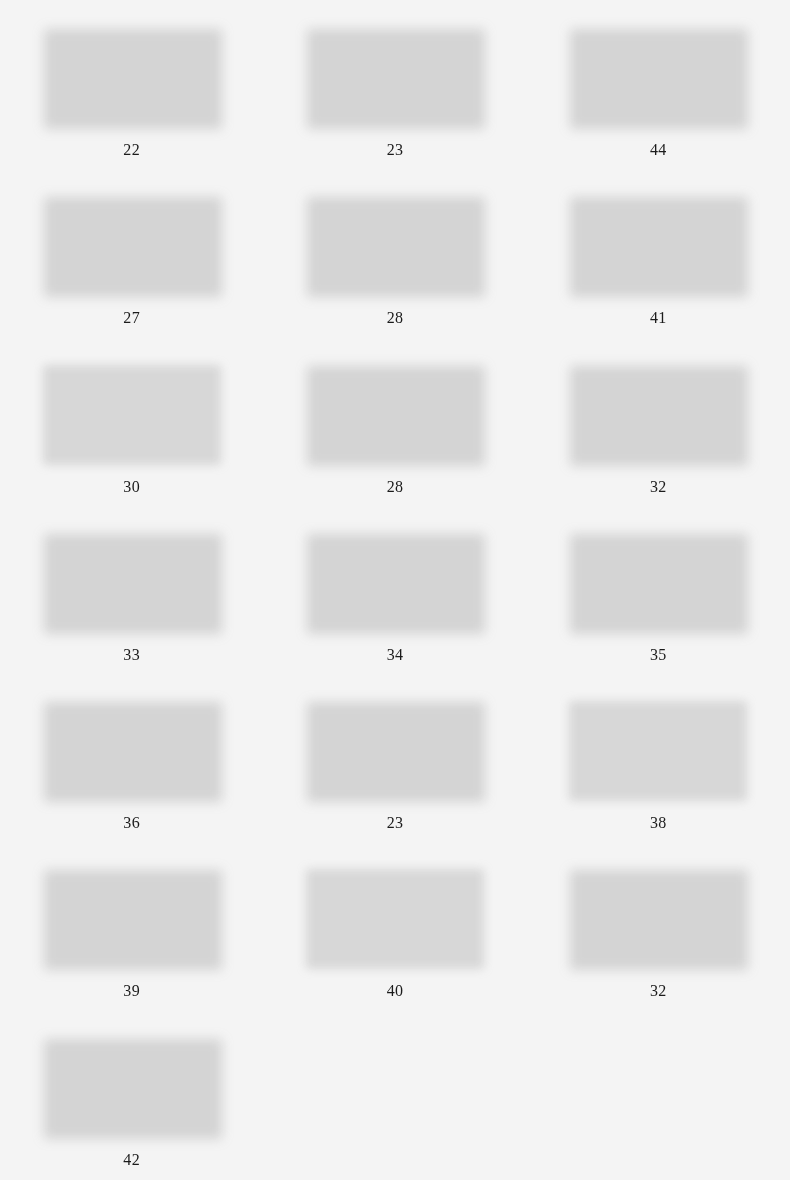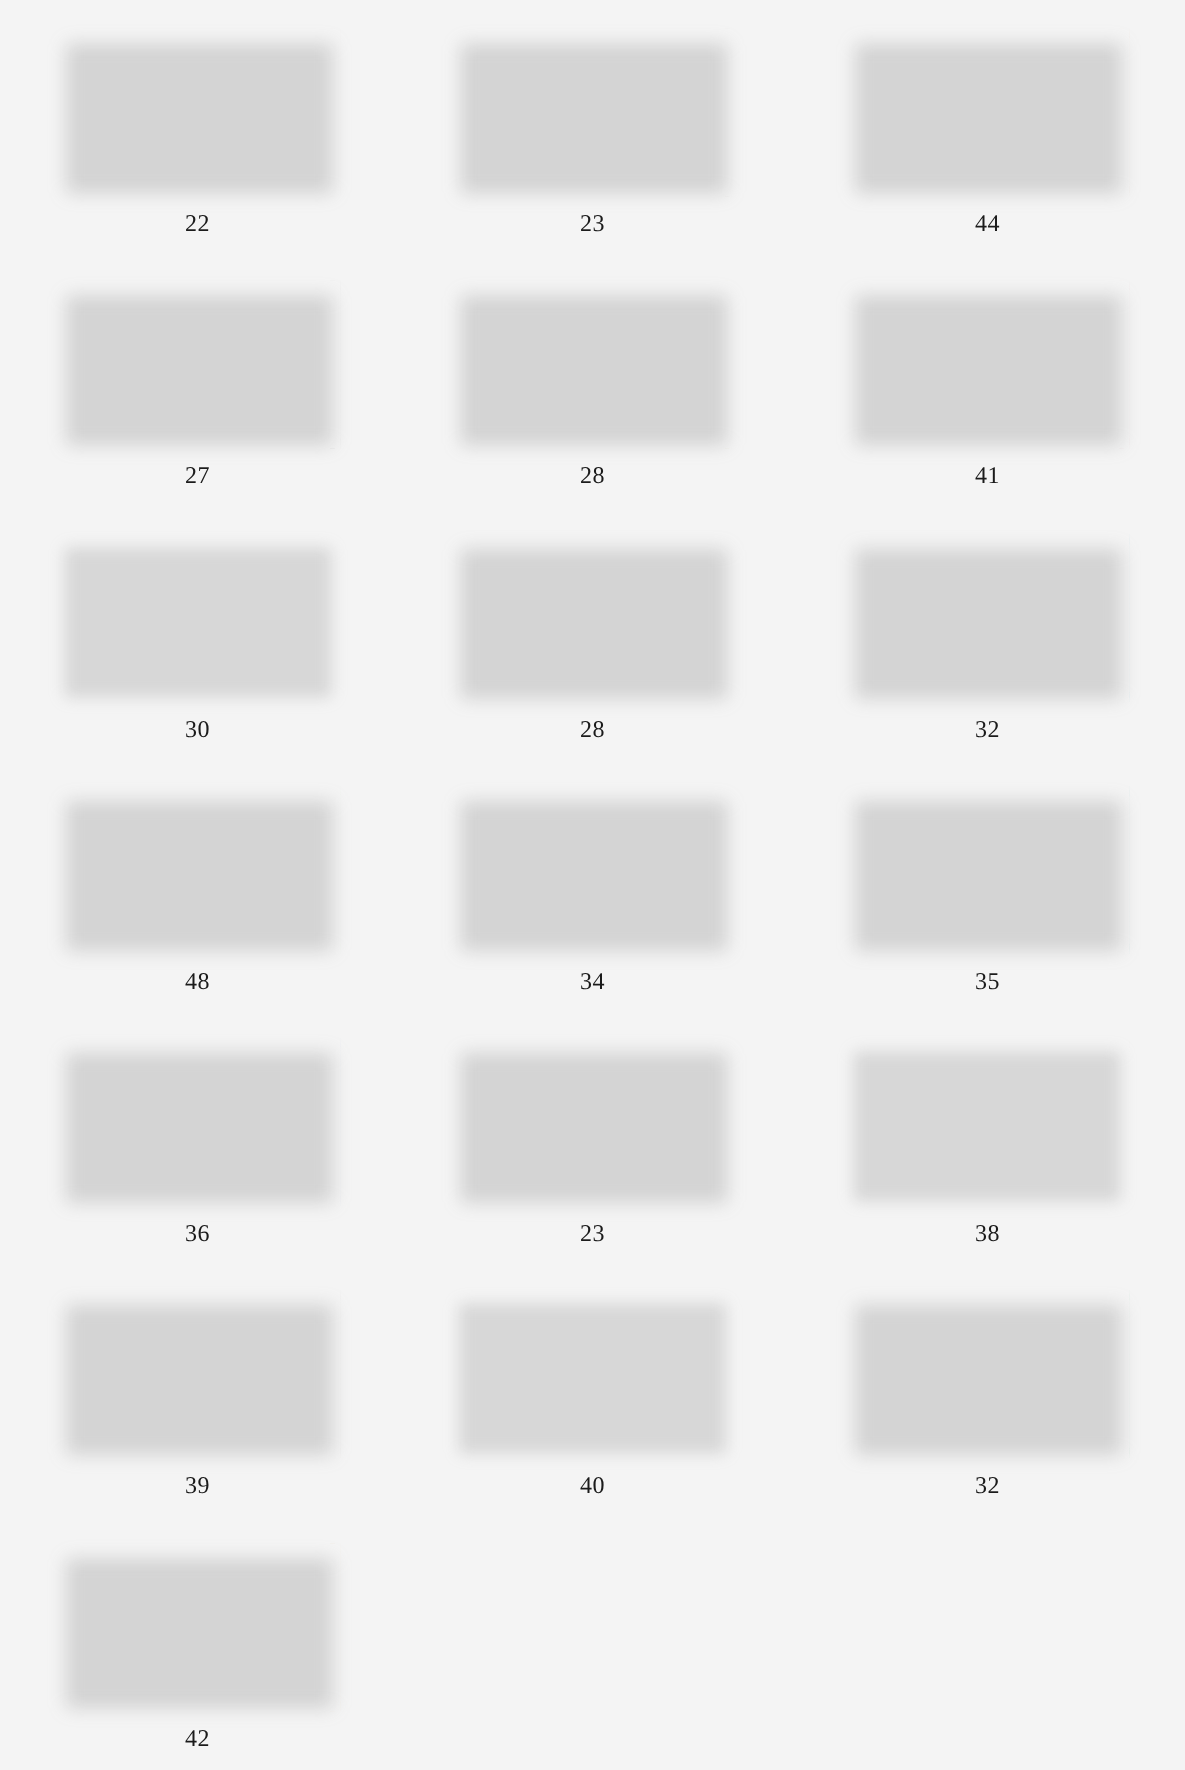--- a/index.html
+++ b/index.html
@@ -225,21 +225,21 @@
         <div class="swatch-shadow"></div>
         <div class="swatch" style="--c: #14a4d4;"></div>
       </div>
       <div class="swatch-label">32</div>
     </div>
     <div class="swatch-cell">
       <div class="swatch-wrap">
         <div class="swatch-shadow"></div>
         <div class="swatch" style="--c: #92dd6f;"></div>
       </div>
-      <div class="swatch-label">48</div>
+      <div class="swatch-label">33</div>
     </div>
     <div class="swatch-cell">
       <div class="swatch-wrap">
         <div class="swatch-shadow"></div>
         <div class="swatch" style="--c: #97e3e2;"></div>
       </div>
       <div class="swatch-label">34</div>
     </div>
     <div class="swatch-cell">
       <div class="swatch-wrap">

